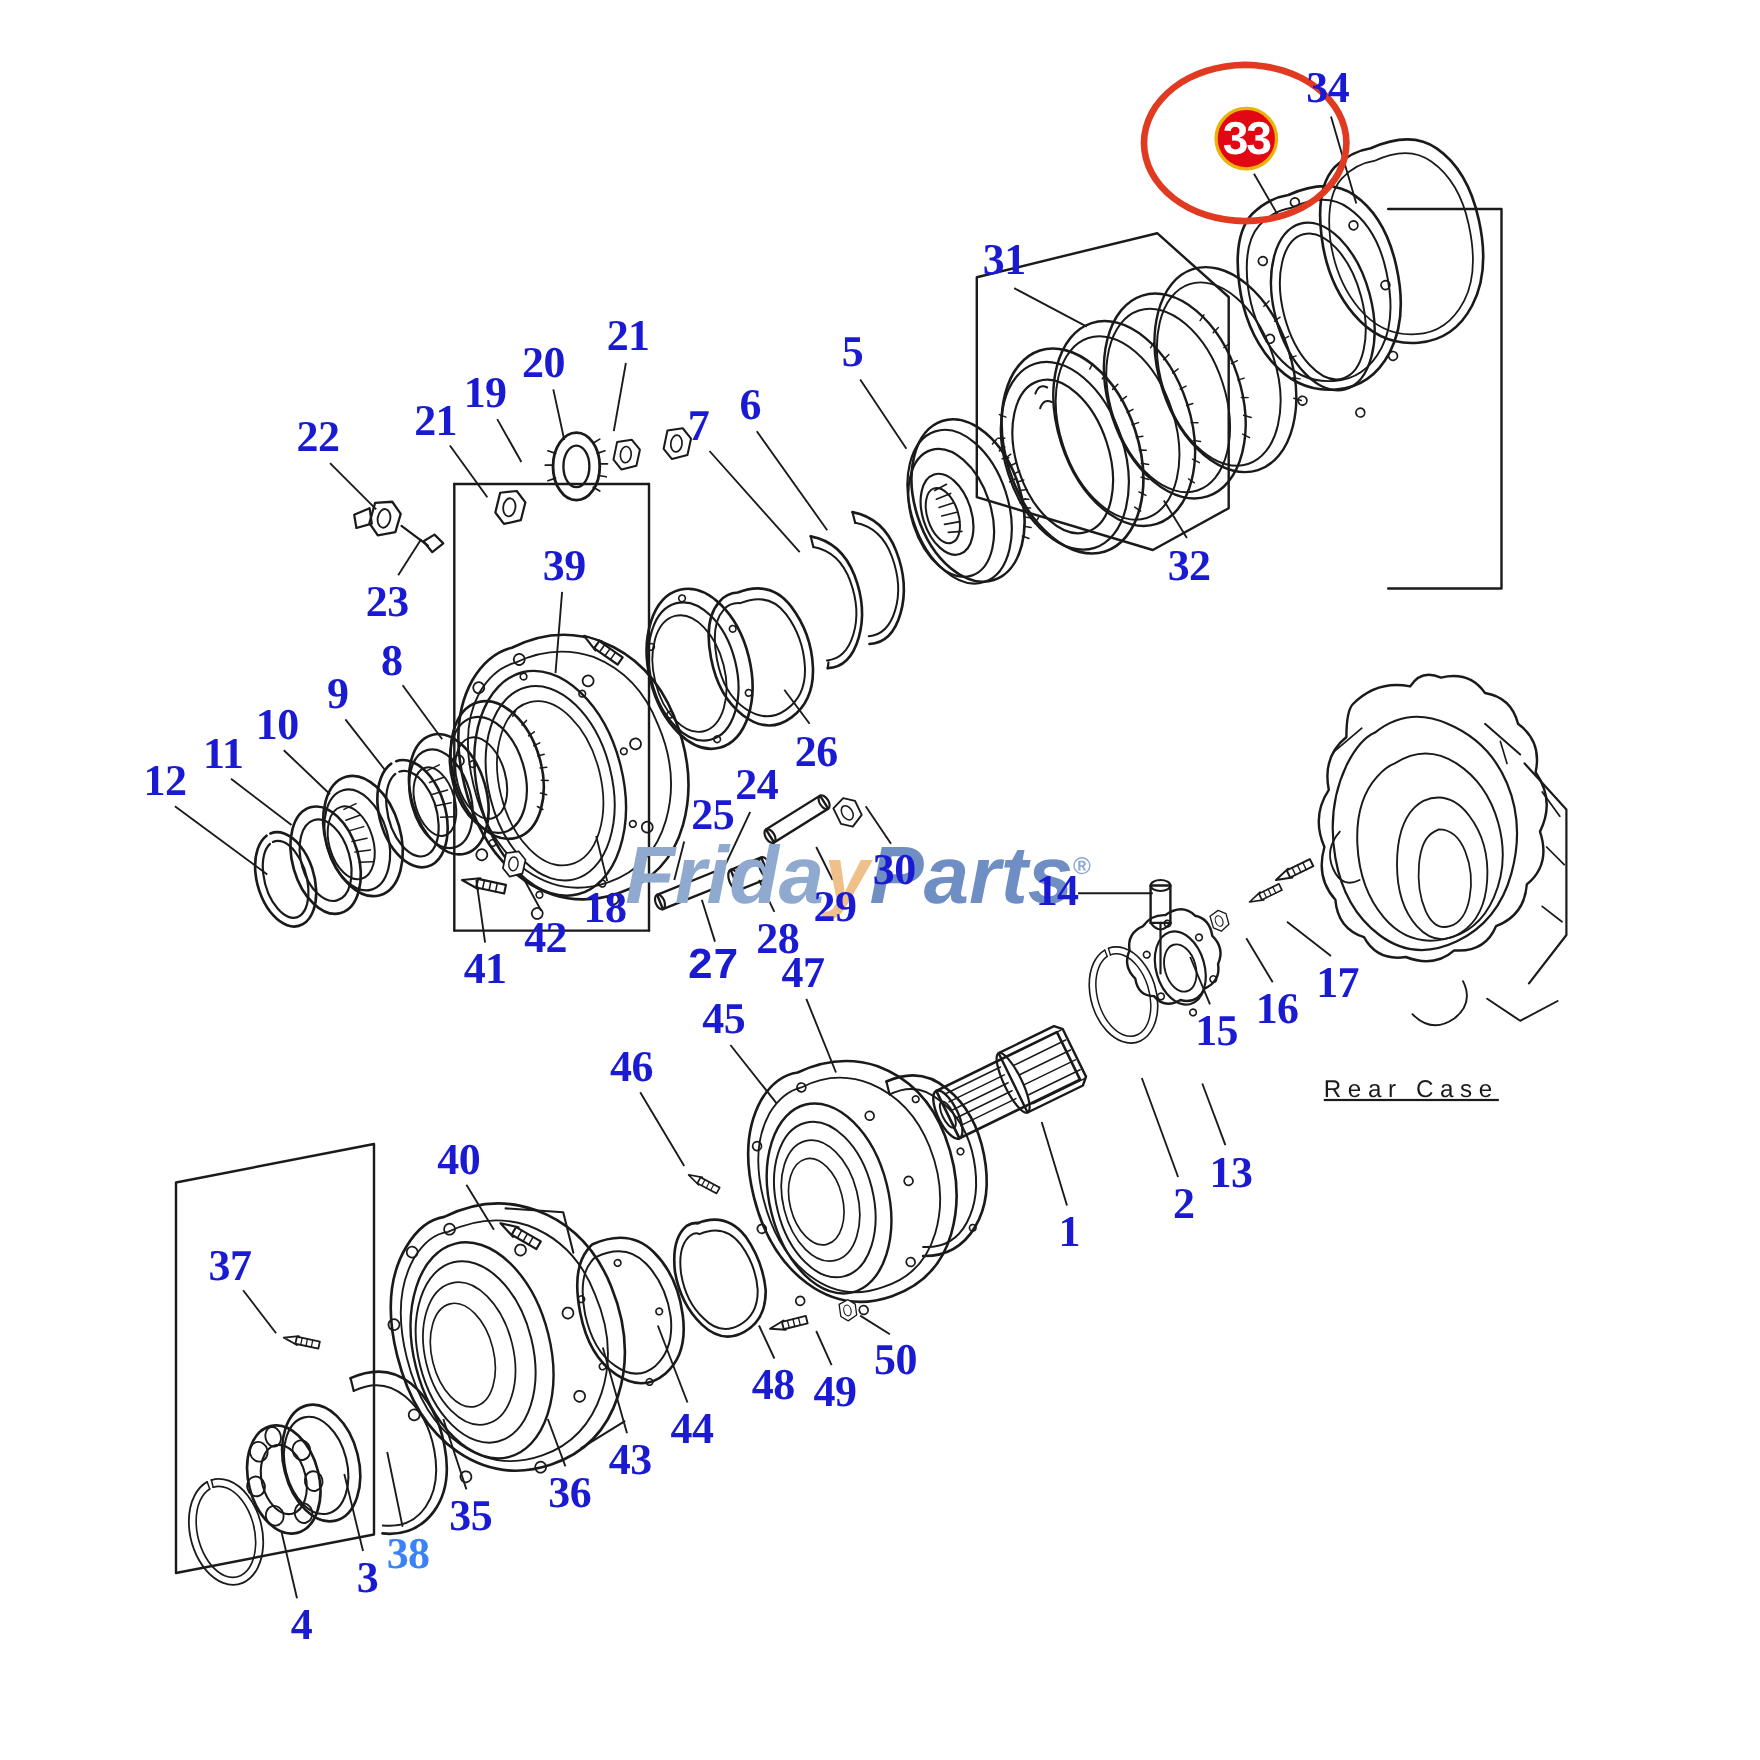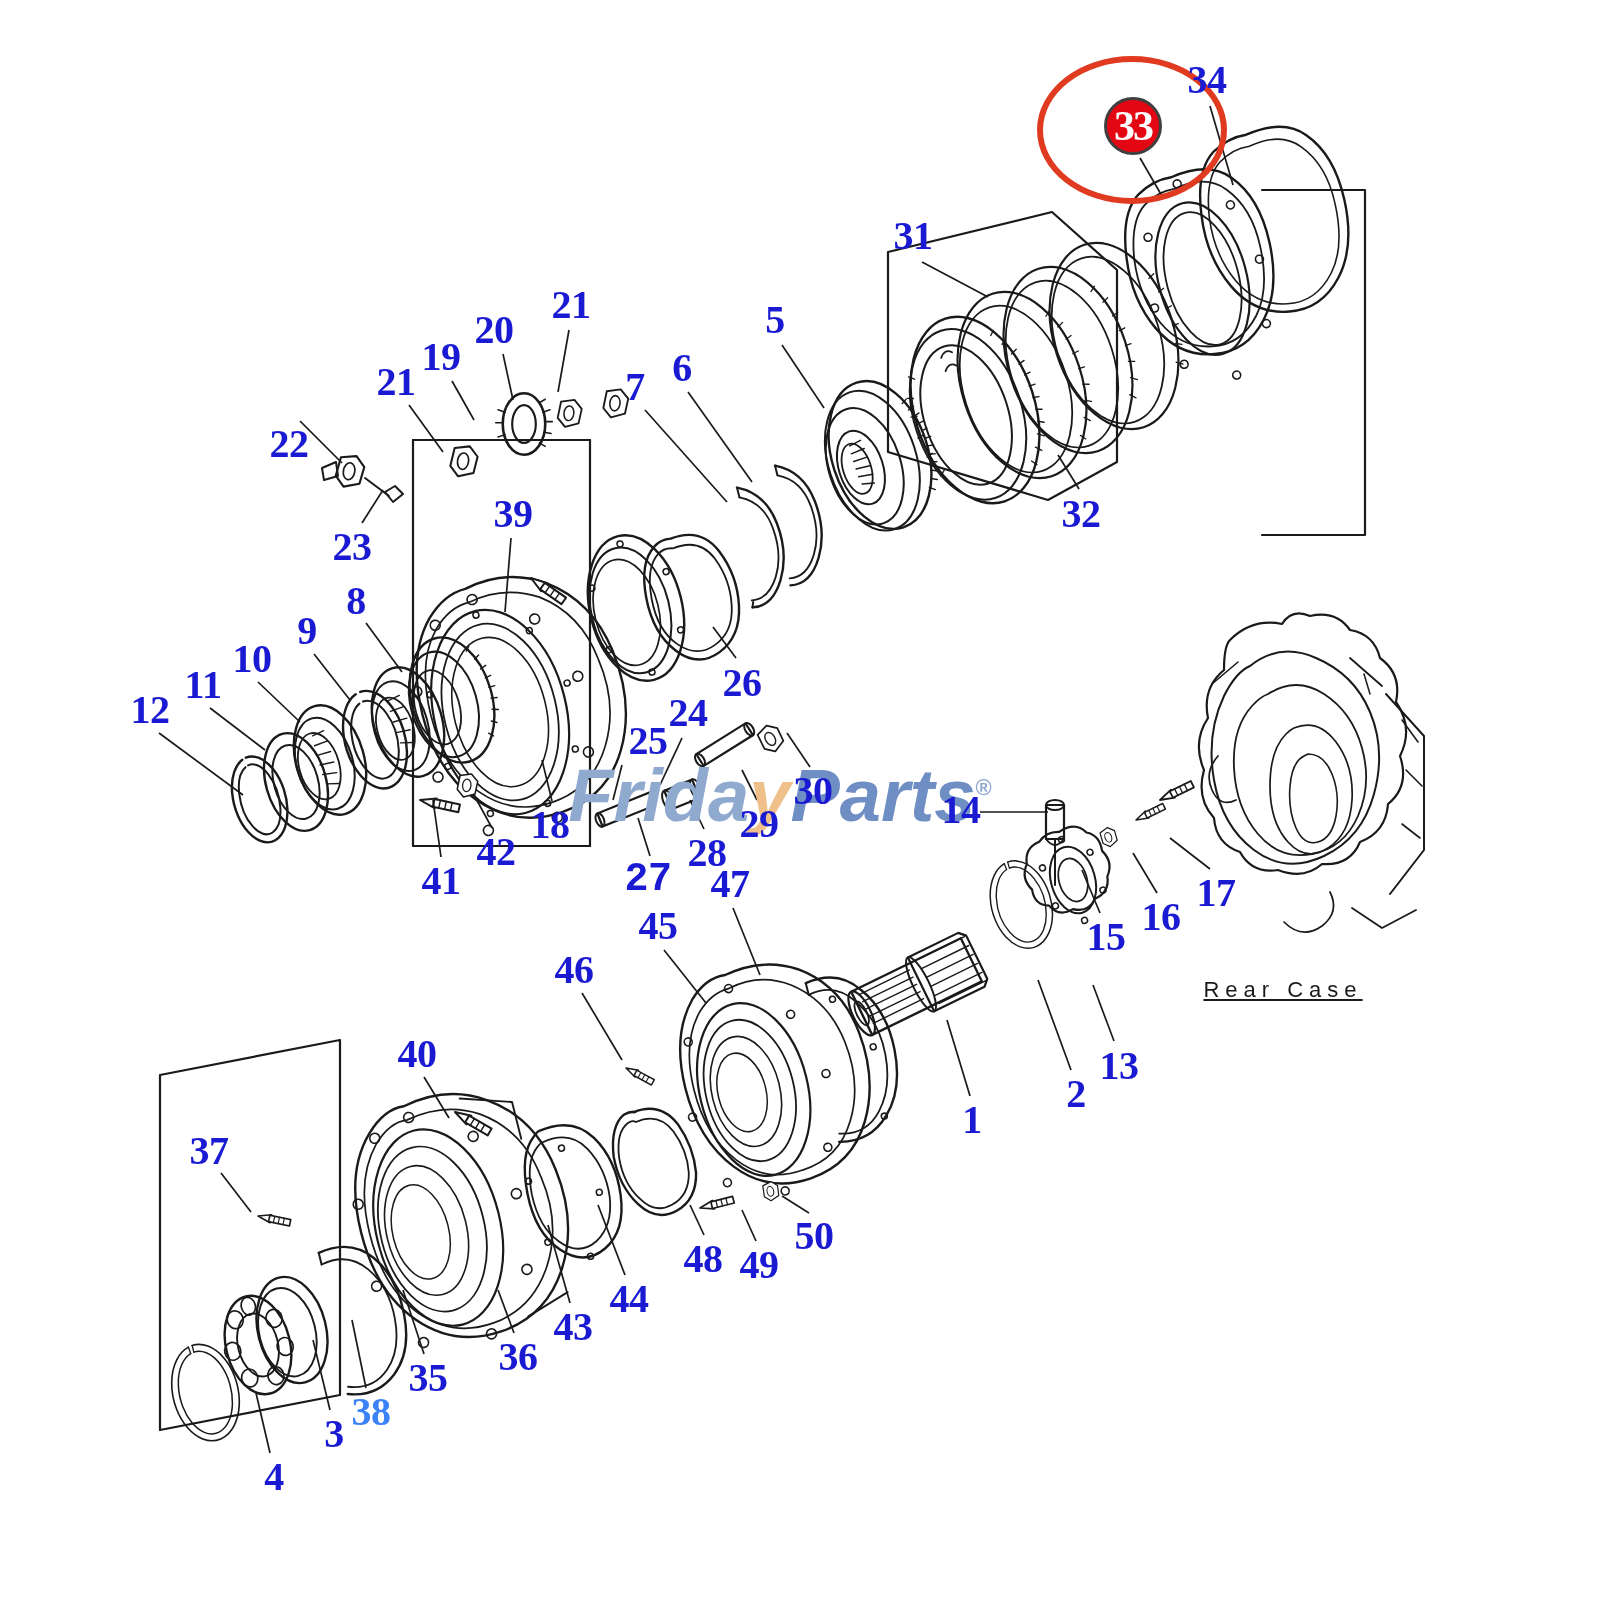--- a/index.html
+++ b/index.html
@@ -47,23 +47,23 @@
     position: absolute;
     border: 6px solid #e03a20;
     border-radius: 50%;
     box-sizing: border-box;
     background: transparent;
   }
   #highlight-badge {
     position: absolute;
     border-radius: 50%;
     background: #e30613;
-    border: 3px solid #404040;
+    border: 3px solid #eab308;
     color: #ffffff;
-    font-family: Liberation Serif, serif;
+    font-family: Liberation Sans, sans-serif;
     font-weight: bold;
     display: flex;
     align-items: center;
     justify-content: center;
     box-sizing: border-box;
     transform: translate(-50%, -50%);
     letter-spacing: -2px;
   }
   #watermark {
     position: absolute;
@@ -673,21 +673,21 @@
   </div>
 
   <div id="highlight-circle" style="left: 1037px; top: 56px; width: 190px; height: 148px; border-color: rgb(224, 58, 32);"></div>
   <div id="highlight-badge" style="left: 1133px; top: 126px; width: 58px; height: 58px; font-size: 42px; background: rgb(227, 6, 19); color: rgb(255, 255, 255);">33</div>
 
   <div id="callout-layer">
       <div class="callout" style="left: 1207px; top: 80px; color: rgb(26, 26, 210);">34</div>
       <div class="callout" style="left: 913px; top: 236px; color: rgb(26, 26, 210);">31</div>
       <div class="callout" style="left: 775px; top: 320px; color: rgb(26, 26, 210);">5</div>
       <div class="callout" style="left: 1081px; top: 514px; color: rgb(26, 26, 210);">32</div>
-      <div class="callout" style="left: 289px; top: 397px; color: rgb(26, 26, 210); margin-top: 47px;">22</div>
+      <div class="callout" style="left: 289px; top: 397px; color: rgb(26, 26, 210);">22</div>
       <div class="callout" style="left: 396px; top: 382px; color: rgb(26, 26, 210);">21</div>
       <div class="callout" style="left: 441px; top: 357px; color: rgb(26, 26, 210); text-align: center;">19</div>
       <div class="callout" style="left: 494px; top: 330px; color: rgb(26, 26, 210);">20</div>
       <div class="callout" style="left: 571px; top: 305px; color: rgb(26, 26, 210);">21</div>
       <div class="callout" style="left: 352px; top: 547px; color: rgb(26, 26, 210);">23</div>
       <div class="callout" style="left: 513px; top: 514px; color: rgb(26, 26, 210);">39</div>
       <div class="callout" style="left: 356px; top: 601px; color: rgb(26, 26, 210);">8</div>
       <div class="callout" style="left: 307px; top: 631px; color: rgb(26, 26, 210);">9</div>
       <div class="callout" style="left: 252px; top: 659px; color: rgb(26, 26, 210);">10</div>
       <div class="callout" style="left: 203px; top: 685px; color: rgb(26, 26, 210);">11</div>

